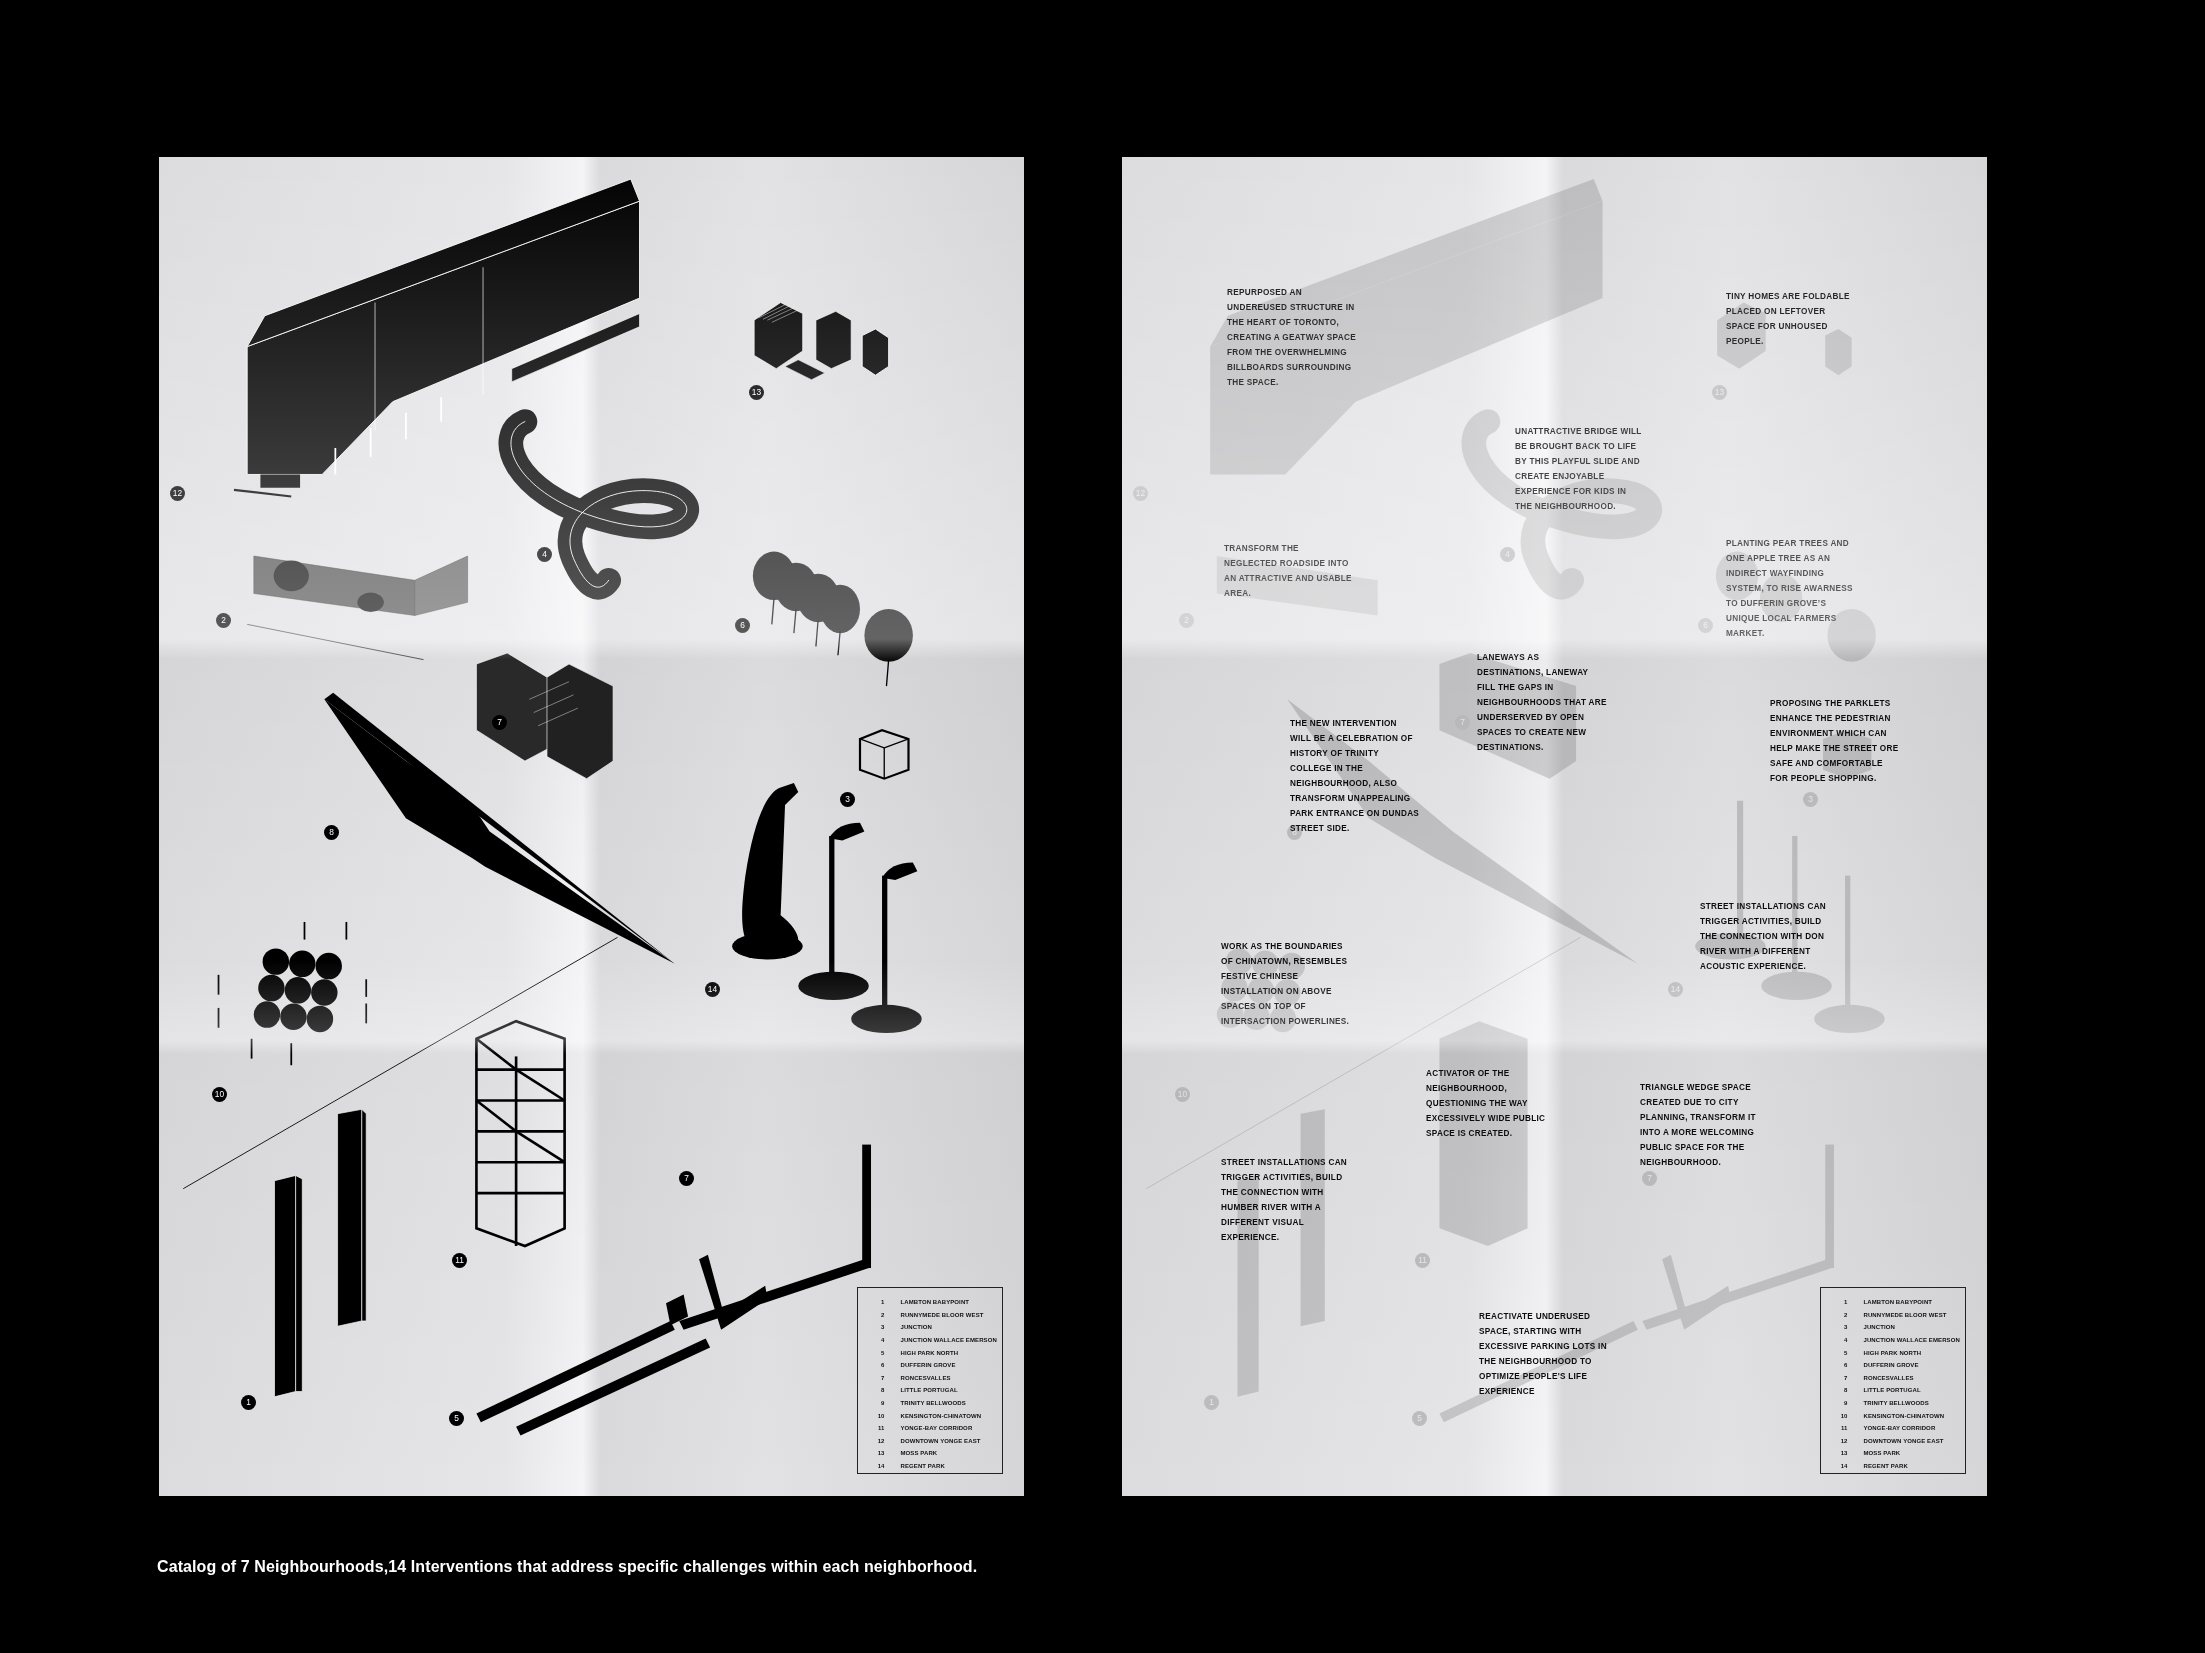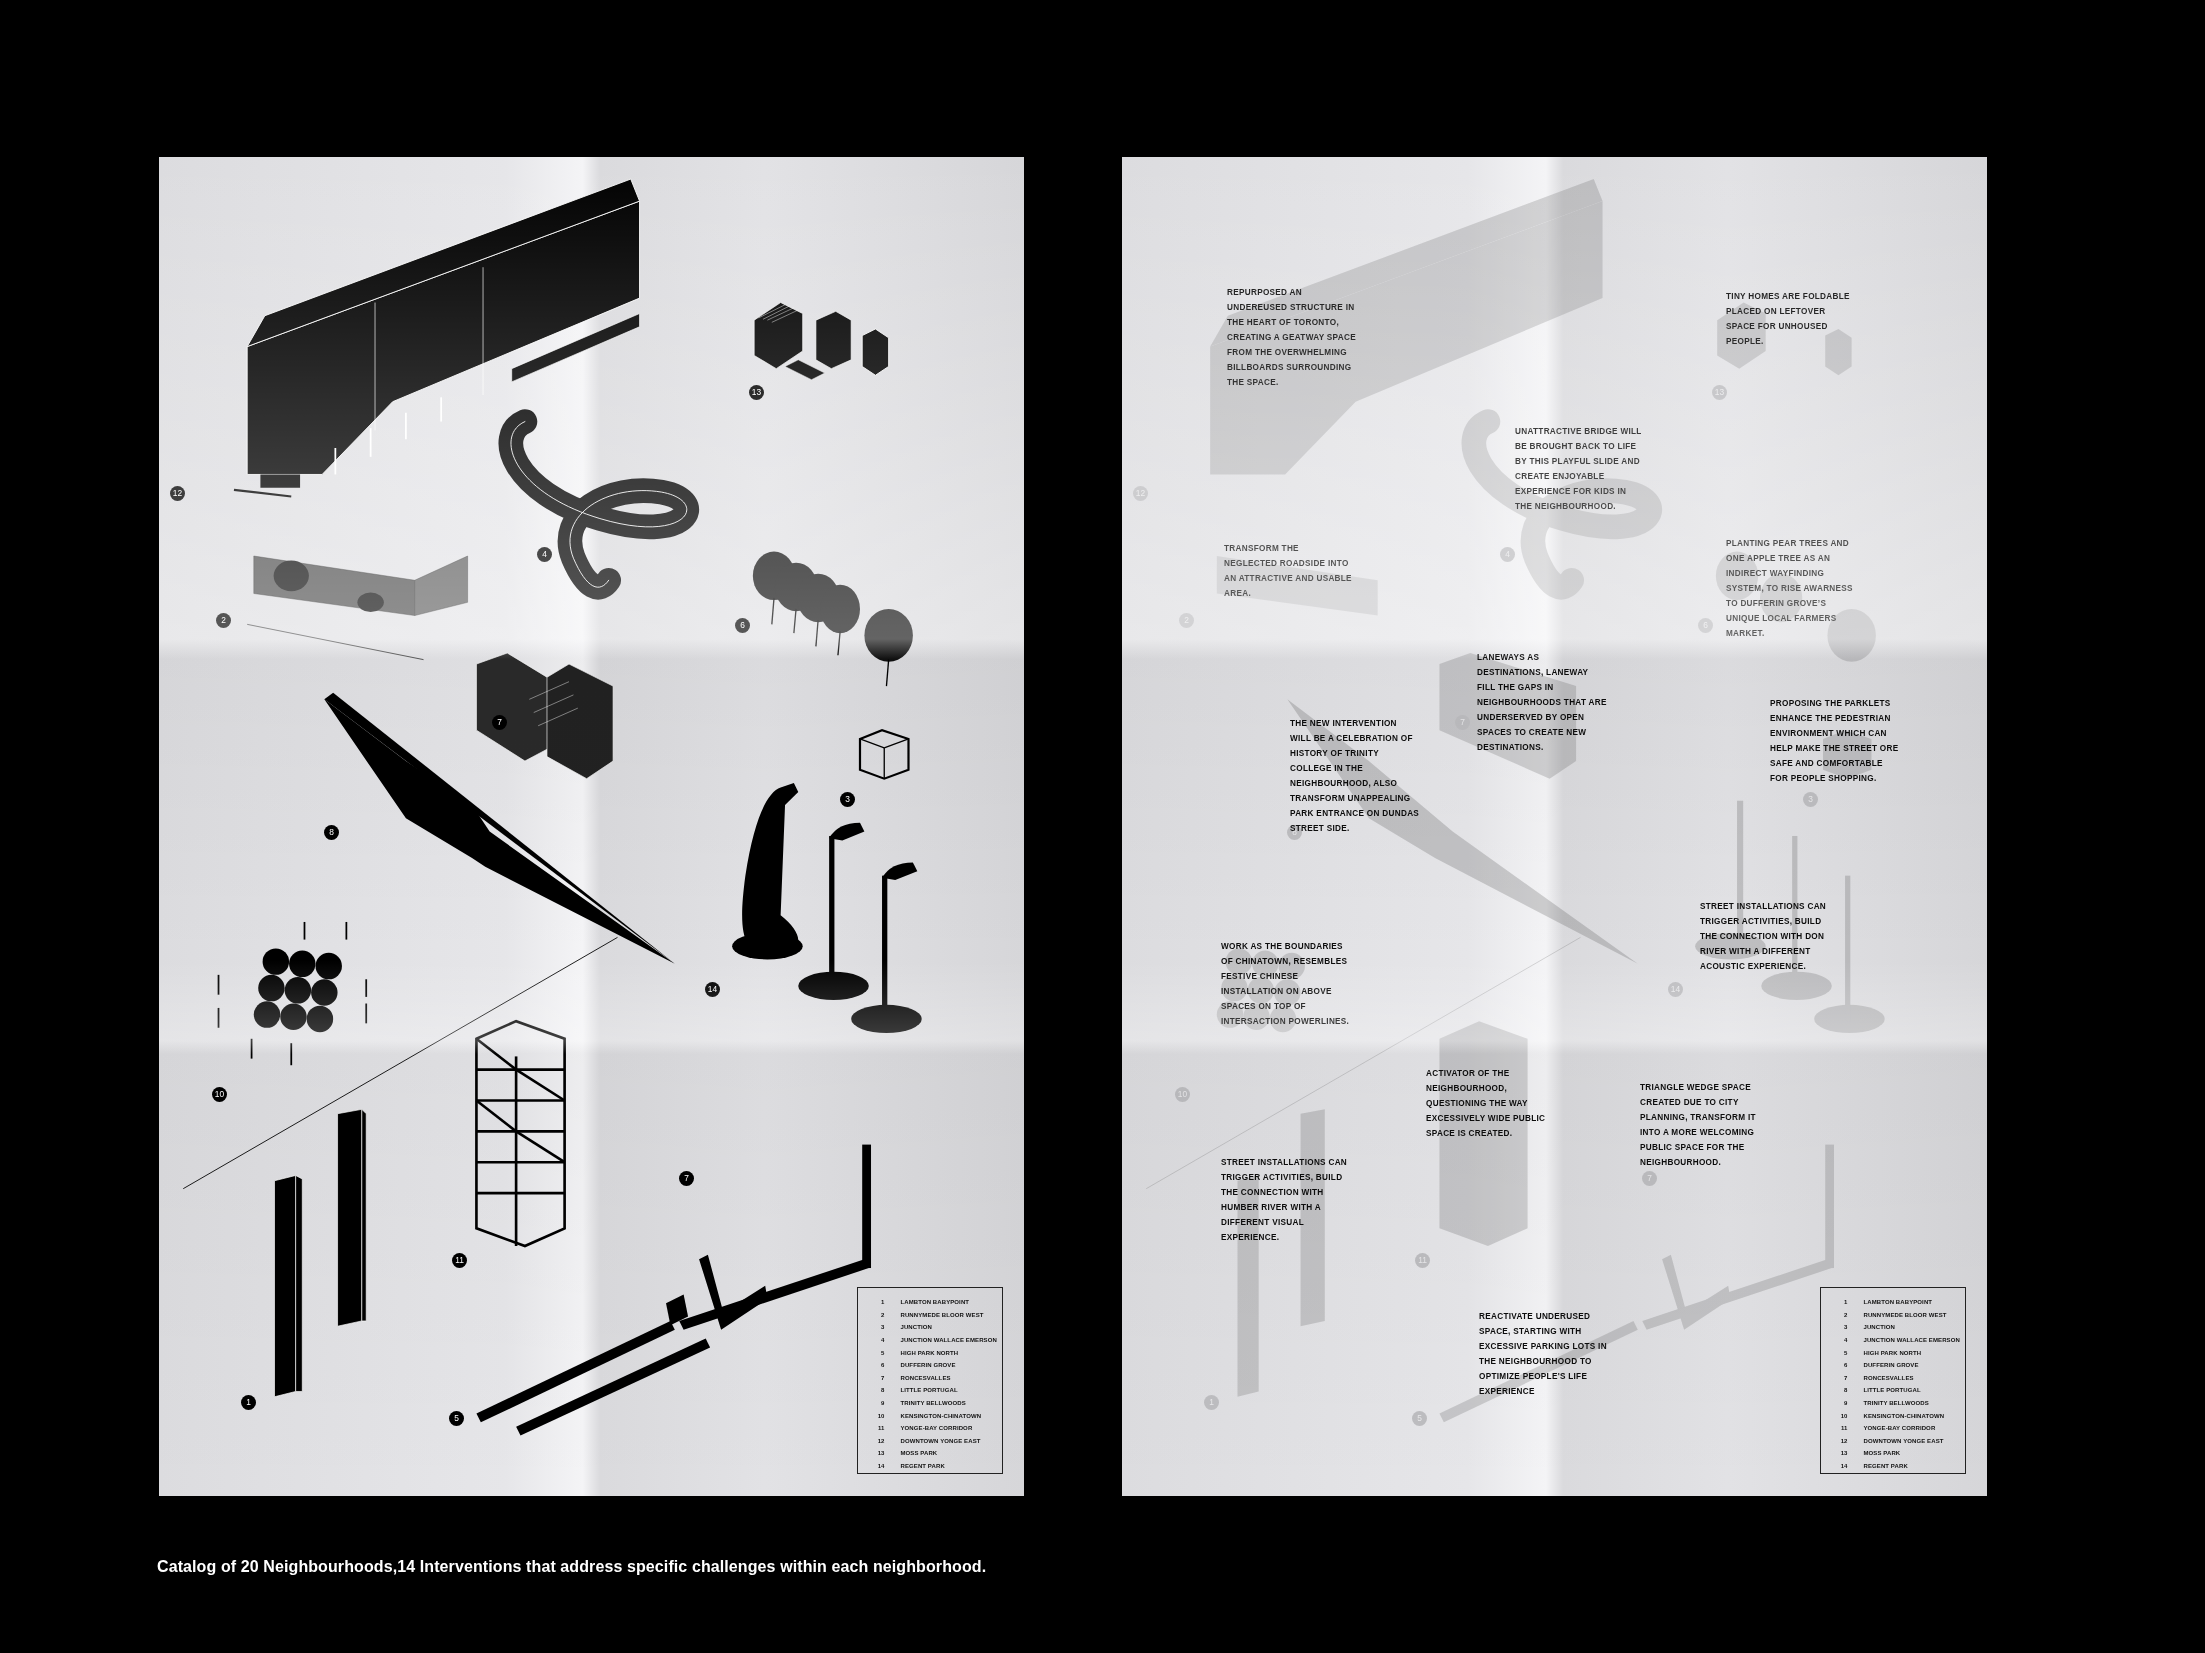--- a/index.html
+++ b/index.html
@@ -444,14 +444,14 @@
         <span class="legend-num">13</span>
         <span>MOSS PARK</span>
       </div>
     <div class="legend-row">
         <span class="legend-num">14</span>
         <span>REGENT PARK</span>
       </div>
   </div>
 </div>
 
-<div class="caption">Catalog of 20 Neighbourhoods,14 Interventions that address specific challenges within each neighborhood.</div>
+<div class="caption">Catalog of 7 Neighbourhoods,14 Interventions that address specific challenges within each neighborhood.</div>
 
 
 </body></html>

